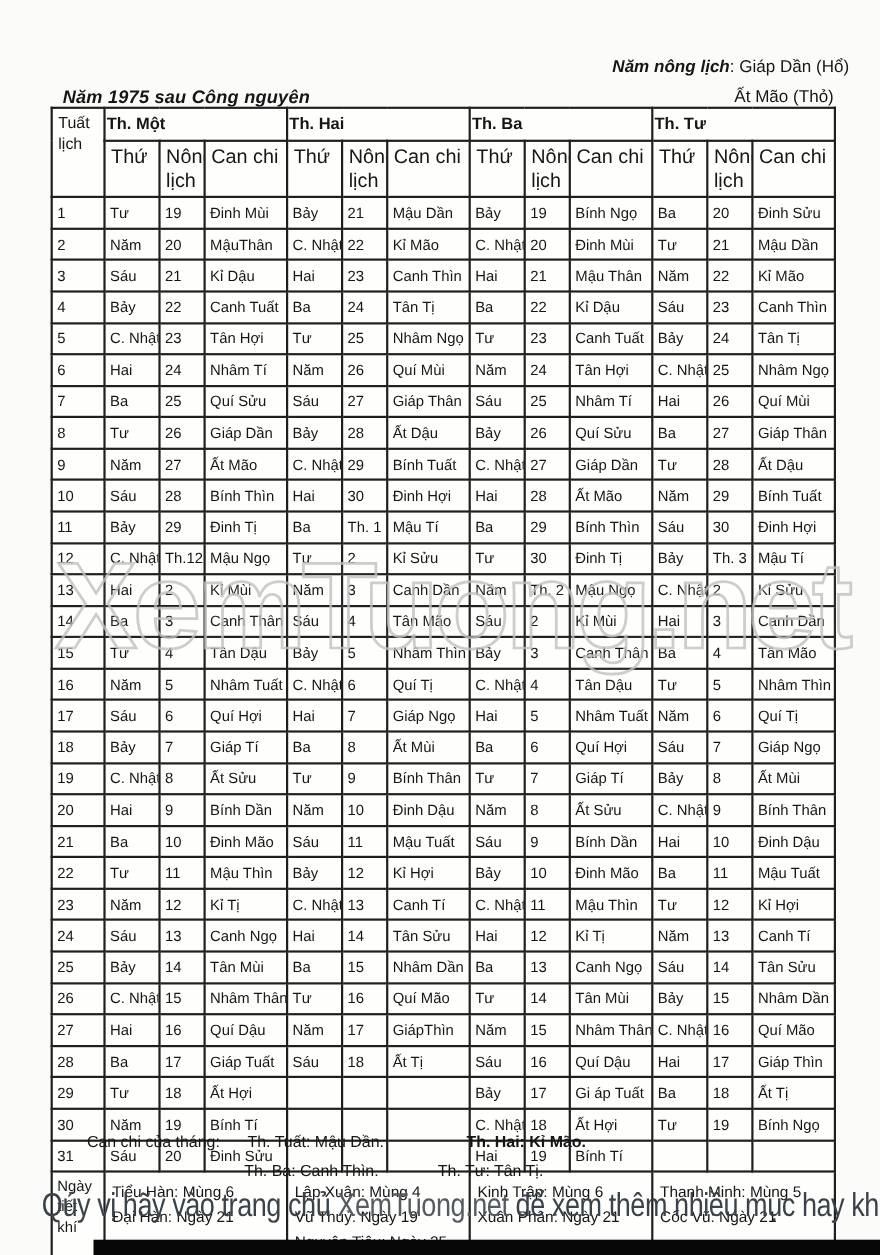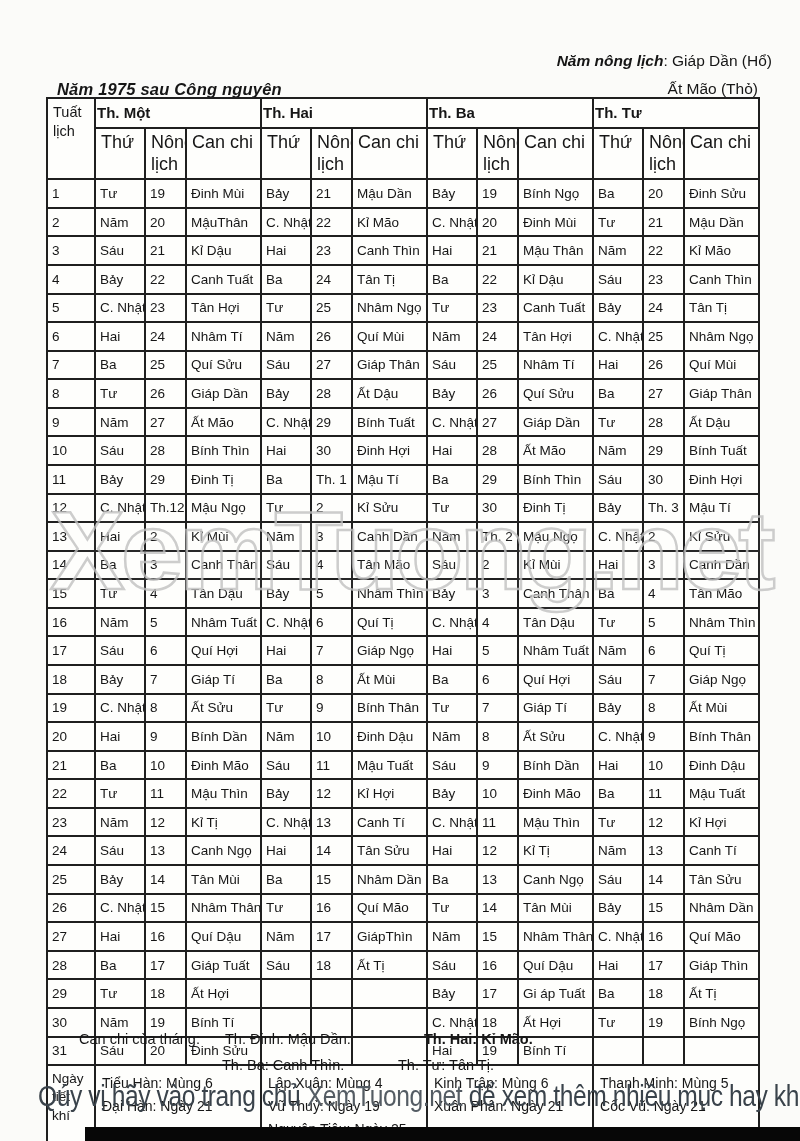--- a/index.html
+++ b/index.html
@@ -584,21 +584,21 @@
 Cốc Vũ: Ngày 21</td>
       </tr>
     </tfoot>
   </table>
 </div>
 
 <div class="watermark">XemTuong.net</div>
 
 <div class="canchi">
   <span class="cc-label">Can chi của tháng:</span>
-  <span class="cc-11">Th. Đinh: Mậu Dần.</span>
+  <span class="cc-11">Th. Tuất: Mậu Dần.</span>
   <span class="cc-12">Th. Hai: Kỉ Mão.</span>
   <span class="cc-21">Th. Ba: Canh Thìn.</span>
   <span class="cc-22">Th. Tư: Tân Tị.</span>
 </div>
 
 <div class="promo">
   <span>Qúy vị hãy vào trang chủ </span><span class="net">XemTuong.net</span><span> để xem thêm nhiều mục hay khác</span>
 </div>
 
 <div class="page-num">412</div>

